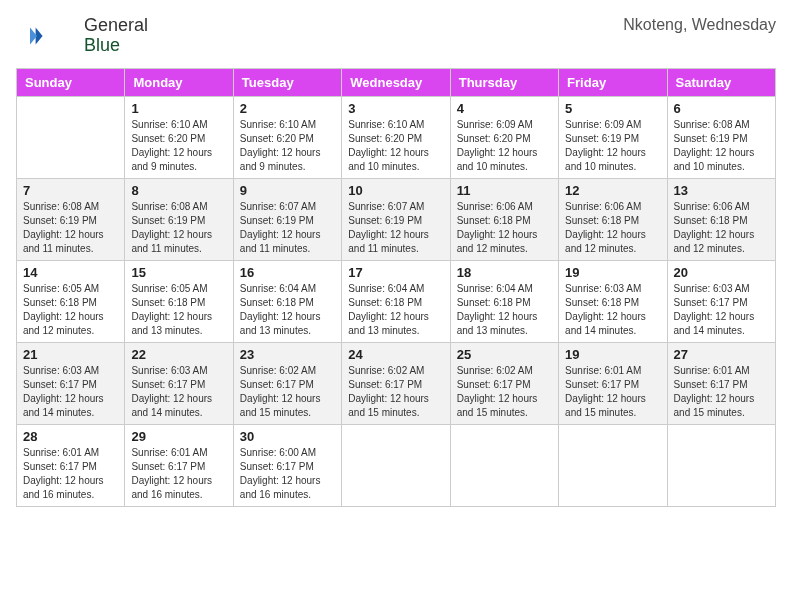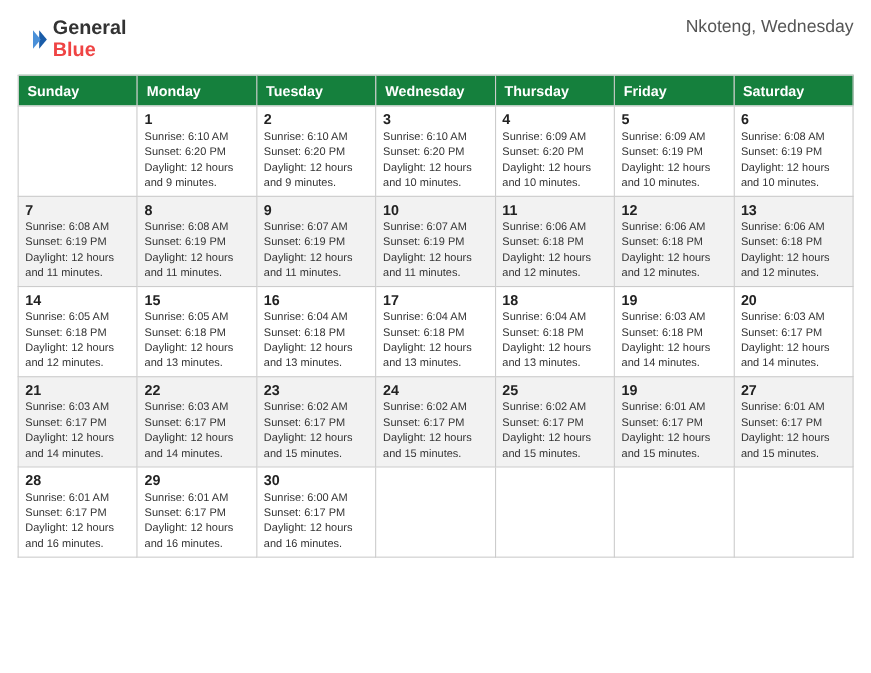--- a/index.html
+++ b/index.html
@@ -16,25 +16,26 @@
       align-items: flex-start;
       margin-bottom: 12px;
     }
     .logo {
       display: flex;
       align-items: center;
       gap: 4px;
     }
     .logo-text {
       font-size: 18px;
-      font-weight: bold;
+      font-weight: normal;
       line-height: 1.1;
+      margin-left: 36px;
     }
     .logo-text .general { color: #333; }
-    .logo-text .blue { color: #ef4444; }
+    .logo-text .blue { color: #14532d; }
     .logo-icon {
       width: 28px;
       height: 28px;
     }
     .title-block {
       text-align: right;
     }
     .month-title {
       font-size: 32px;
       font-weight: bold;
@@ -43,21 +44,21 @@
     .location {
       font-size: 16px;
       color: #555;
     }
     .calendar {
       width: 100%;
       border-collapse: collapse;
       font-size: 11px;
     }
     .calendar thead tr th {
-      background-color: #15803d;
+      background-color: #d946ef;
       color: #fff;
       padding: 6px 8px;
       text-align: left;
       font-size: 13px;
       font-weight: bold;
       border: 1px solid #ccc;
     }
     .calendar tbody tr td {
       border: 1px solid #ccc;
       vertical-align: top;

